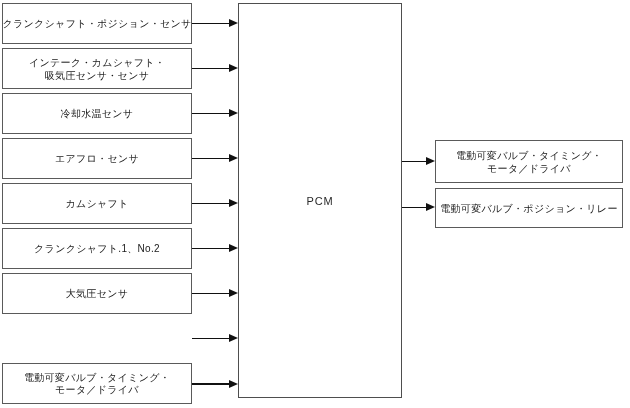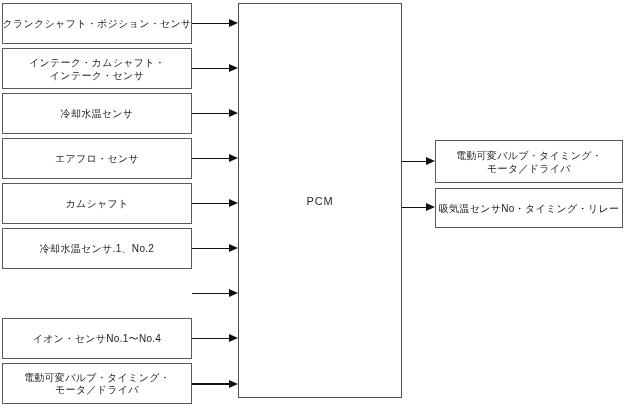--- a/index.html
+++ b/index.html
@@ -63,46 +63,46 @@
 <div class="canvas">
 
   <div class="box input-box" style="top:3px">
     <div class="box-text">
       <span class="line">クランクシャフト・ポジション・センサ</span>
     </div>
   </div>
   <div class="box input-box" style="top:48px">
     <div class="box-text align-left">
       <span class="line">インテーク・カムシャフト・</span>
-      <span class="line">インテーク・センサ</span>
+      <span class="line">吸気圧センサ・センサ</span>
     </div>
   </div>
   <div class="box input-box" style="top:138px">
     <div class="box-text">
       <span class="line">エアフロ・センサ</span>
     </div>
   </div>
   <div class="box input-box" style="top:93px">
     <div class="box-text">
       <span class="line">冷却水温センサ</span>
     </div>
   </div>
   <div class="box input-box" style="top:183px">
     <div class="box-text">
       <span class="line">カムシャフト</span>
     </div>
   </div>
   <div class="box input-box" style="top:228px">
     <div class="box-text">
-      <span class="line">冷却水温センサ.1、No.2</span>
+      <span class="line">クランクシャフト.1、No.2</span>
     </div>
   </div>
-  <div class="box input-box" style="top:318px">
+  <div class="box input-box" style="top:273px">
     <div class="box-text">
-      <span class="line">イオン・センサNo.1〜No.4</span>
+      <span class="line">大気圧センサ</span>
     </div>
   </div>
   <div class="box input-box" style="top:363px">
     <div class="box-text align-left compact">
       <span class="line">電動可変バルブ・タイミング・</span>
       <span class="line">モータ／ドライバ</span>
     </div>
   </div>
 
   <div class="arrow arrow-in" style="top:19px">
@@ -156,17 +156,17 @@
     </div>
 
   <div class="box output-box" style="top:140px; height:43px">
     <div class="box-text align-left">
       <span class="line">電動可変バルブ・タイミング・</span>
       <span class="line">モータ／ドライバ</span>
     </div>
   </div>
   <div class="box output-box" style="top:188px; height:40px">
     <div class="box-text">
-      <span class="line">吸気温センサNo・タイミング・リレー</span>
+      <span class="line">電動可変バルブ・ポジション・リレー</span>
     </div>
   </div>
 
 </div>
 
 </body></html>

